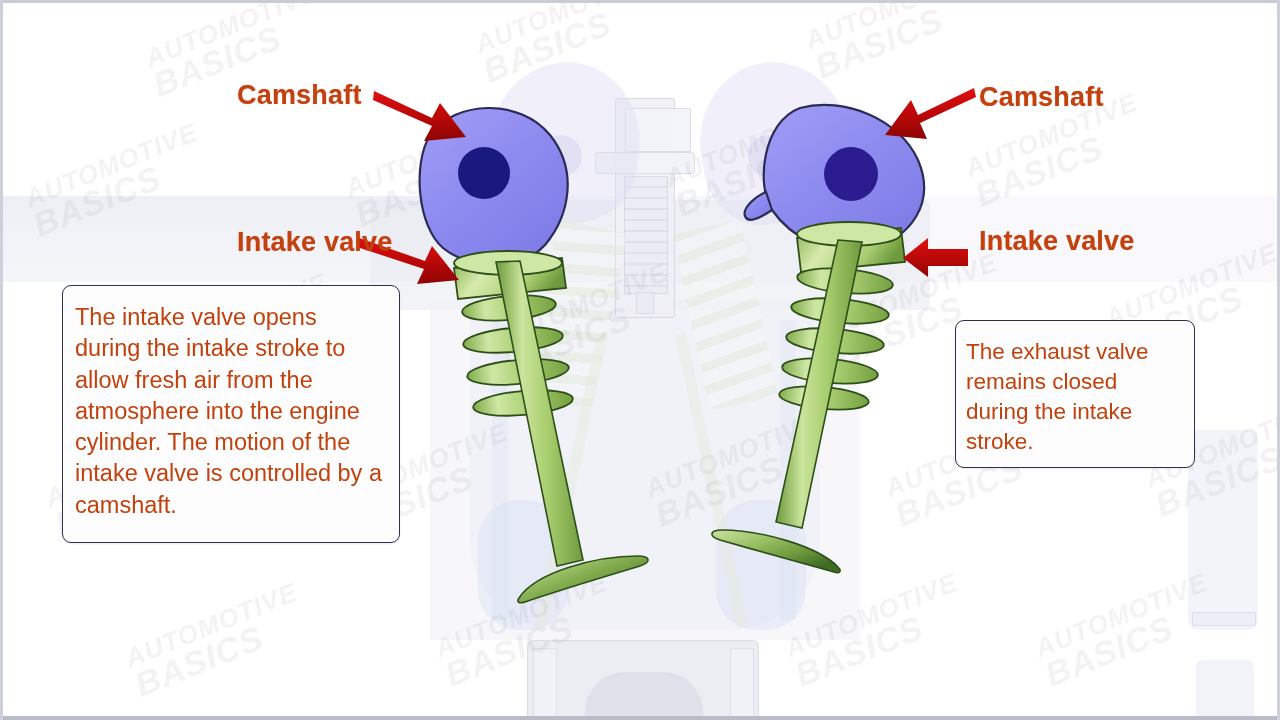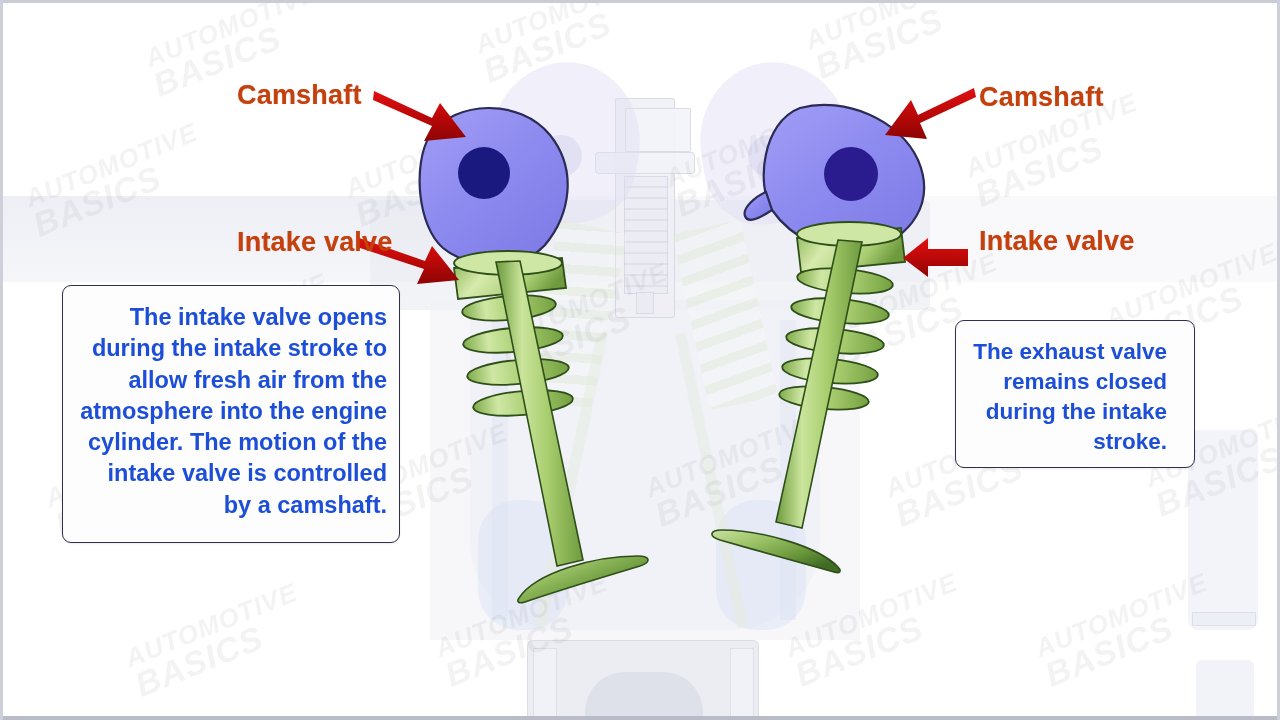--- a/index.html
+++ b/index.html
@@ -194,24 +194,24 @@
     font-family: "Liberation Sans", sans-serif;
     text-shadow: 0 0 1px rgba(200,0,0,0.35);
   }
 
   
   .infobox {
     position: absolute;
     background: #fdfdfe;
     border: 1.4px solid #2f2f4f;
     border-radius: 9px;
-    color: #1d4ed8;
-    font-weight: 700;
+    color: #c2410c;
+    font-weight: 400;
     font-family: "Liberation Sans", sans-serif;
-    text-align: right;
+    text-align: left;
     line-height: 1.33;
     box-shadow: 0 1px 2px rgba(0,0,0,0.08);
   }
   #info-left {
     left: 62px; top: 285px; width: 338px; height: 258px;
     font-size: 23.5px;
     padding: 16px 12px 0 12px;
   }
   #info-right {
     left: 955px; top: 320px; width: 240px; height: 148px;

